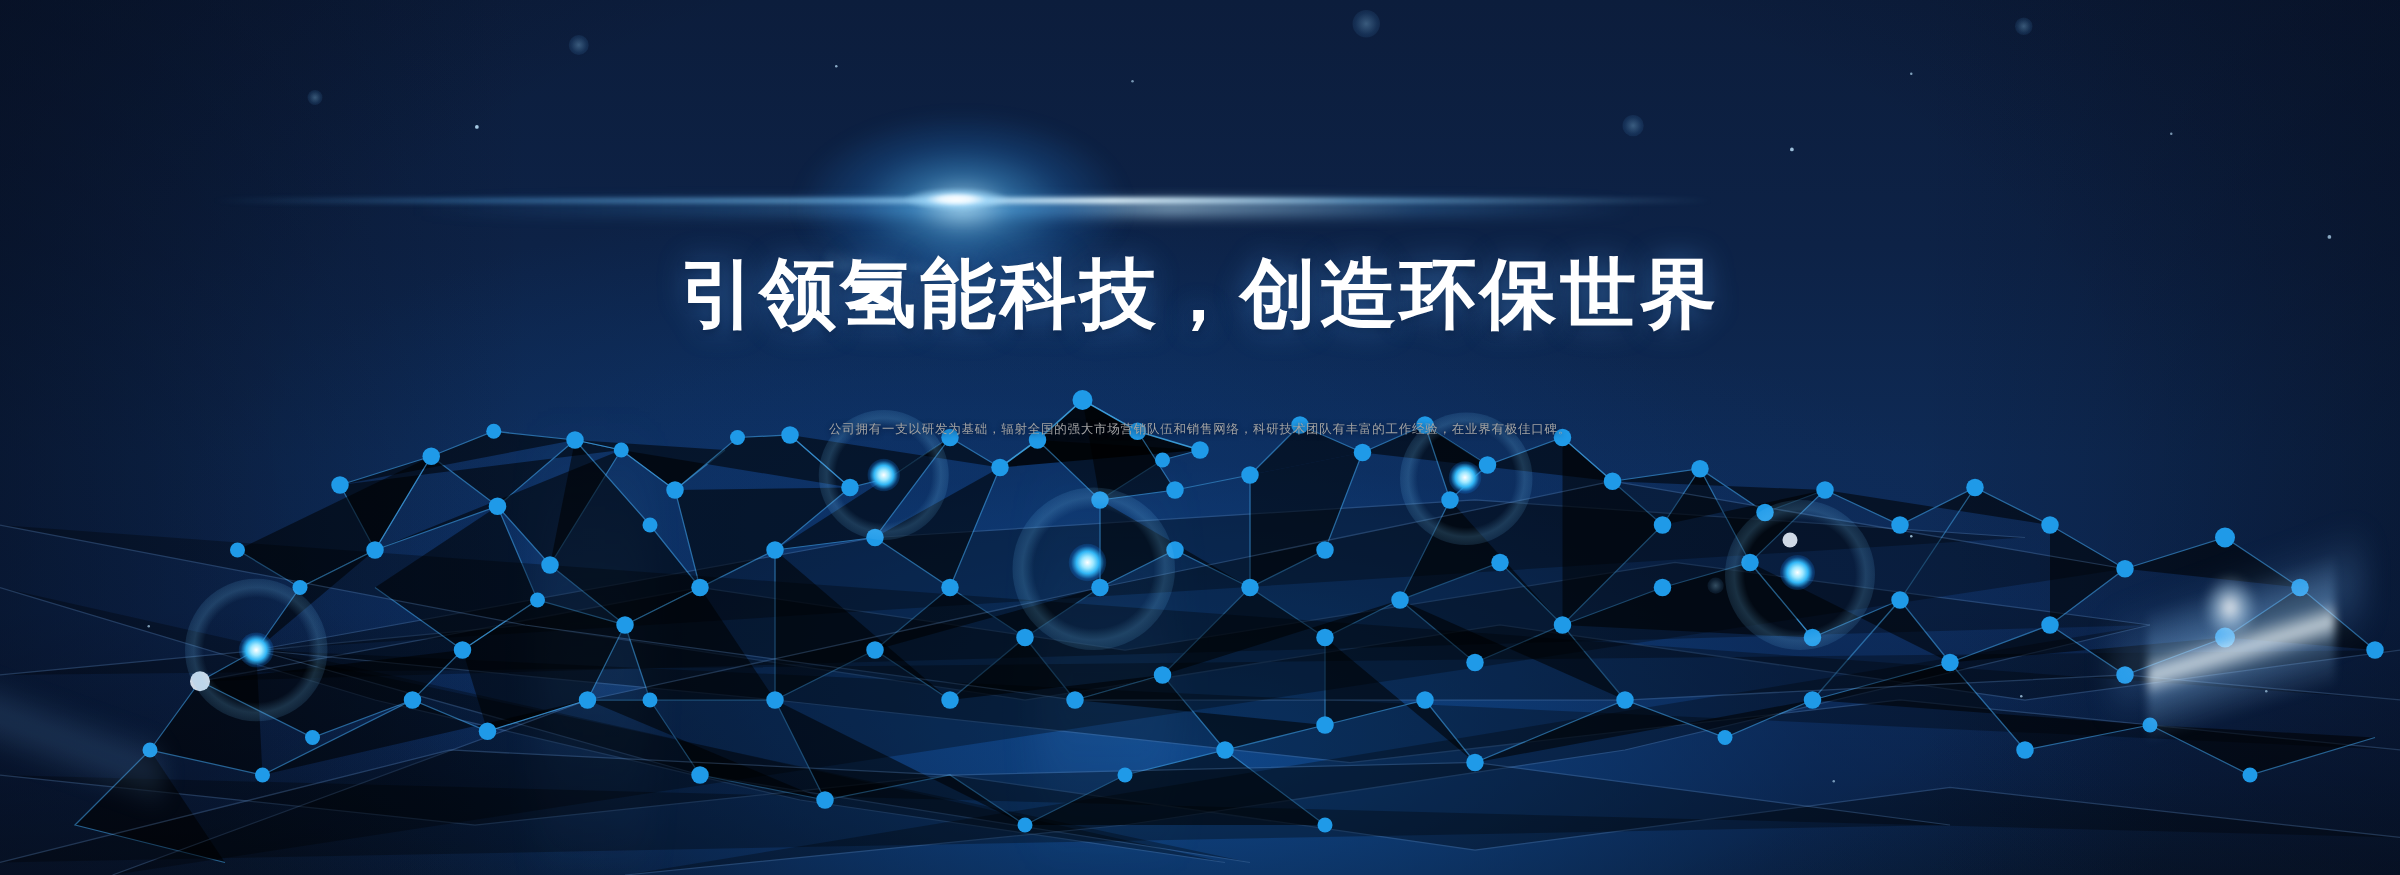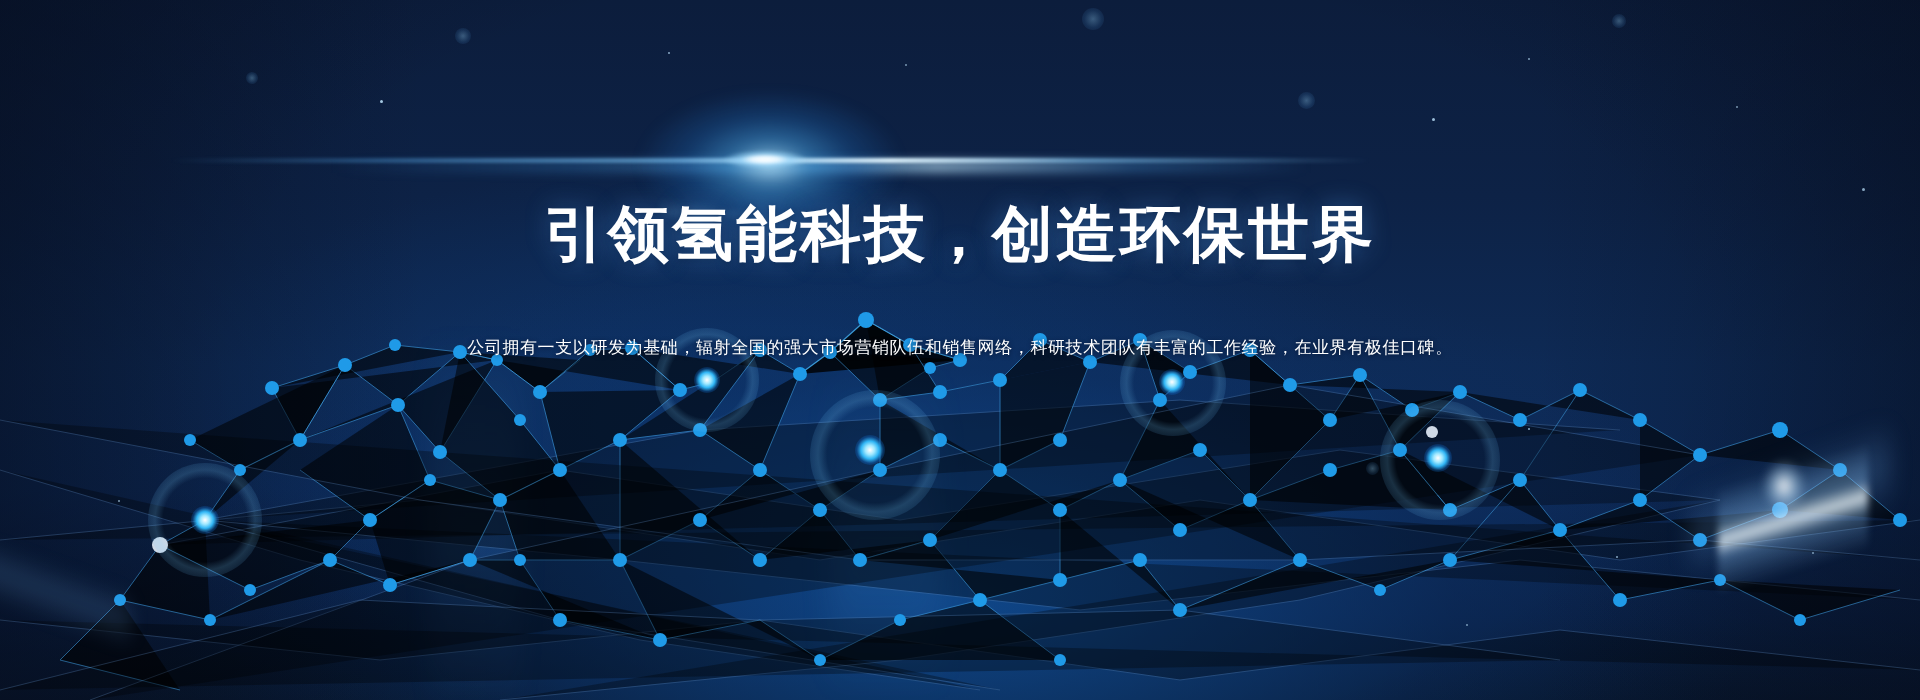--- a/index.html
+++ b/index.html
@@ -3,21 +3,21 @@
 <meta charset="utf-8">
 <style>
   html,body{margin:0;padding:0;background:#07152c;}
   *{box-sizing:border-box;}
 
   .banner{
     position:relative;
     width:1920px;
     height:700px;
     overflow:hidden;
-    font-family:Liberation Serif, serif;
+    font-family:Liberation Sans, sans-serif;
     background:#0c1f3e;
   }
 
   
   .bg-base{
     position:absolute; inset:0;
     background:
       radial-gradient(ellipse 1100px 520px at 50% 86%, rgba(16,76,146,0.85) 0%, rgba(12,48,100,0.45) 45%, rgba(10,28,60,0) 72%),
       radial-gradient(ellipse 900px 380px at 40% 60%, rgba(14,62,126,0.55) 0%, rgba(11,35,74,0) 70%),
       linear-gradient(180deg,#0c1d3c 0%, #0d2246 28%, #0e2a55 52%, #0d2a58 70%, #0a2045 88%, #08182f 100%);
@@ -101,21 +101,21 @@
   .hero-text{ position:absolute; left:0; top:0; width:1920px; text-align:center; }
   .hero-title{
     position:absolute; left:0; top:200px; width:1920px;
     font-size:61px; font-weight:bold; color:#ffffff;
     letter-spacing:3px; line-height:1.15;
     text-shadow:0 0 24px rgba(90,170,255,0.45), 0 2px 6px rgba(0,20,50,0.6);
     white-space:nowrap;
   }
   .hero-sub{
     position:absolute; left:0; top:336px; width:1920px;
-    font-size:17px; font-weight:normal; color:#ffffff;
+    font-size:10px; font-weight:normal; color:#a3a3a3;
     letter-spacing:0.6px;
     text-shadow:0 1px 4px rgba(0,15,40,0.8);
     white-space:nowrap;
   }
 
   
   .net{ position:absolute; left:0; top:0; width:1920px; height:700px; }
   .net-line{ stroke:#3f9fe0; stroke-width:1; opacity:.55; }
   .net-line.faint{ stroke:#5d87b8; opacity:.30; }
   .net-line.bright{ stroke:#45b2f0; opacity:.80; stroke-width:1.3; }

